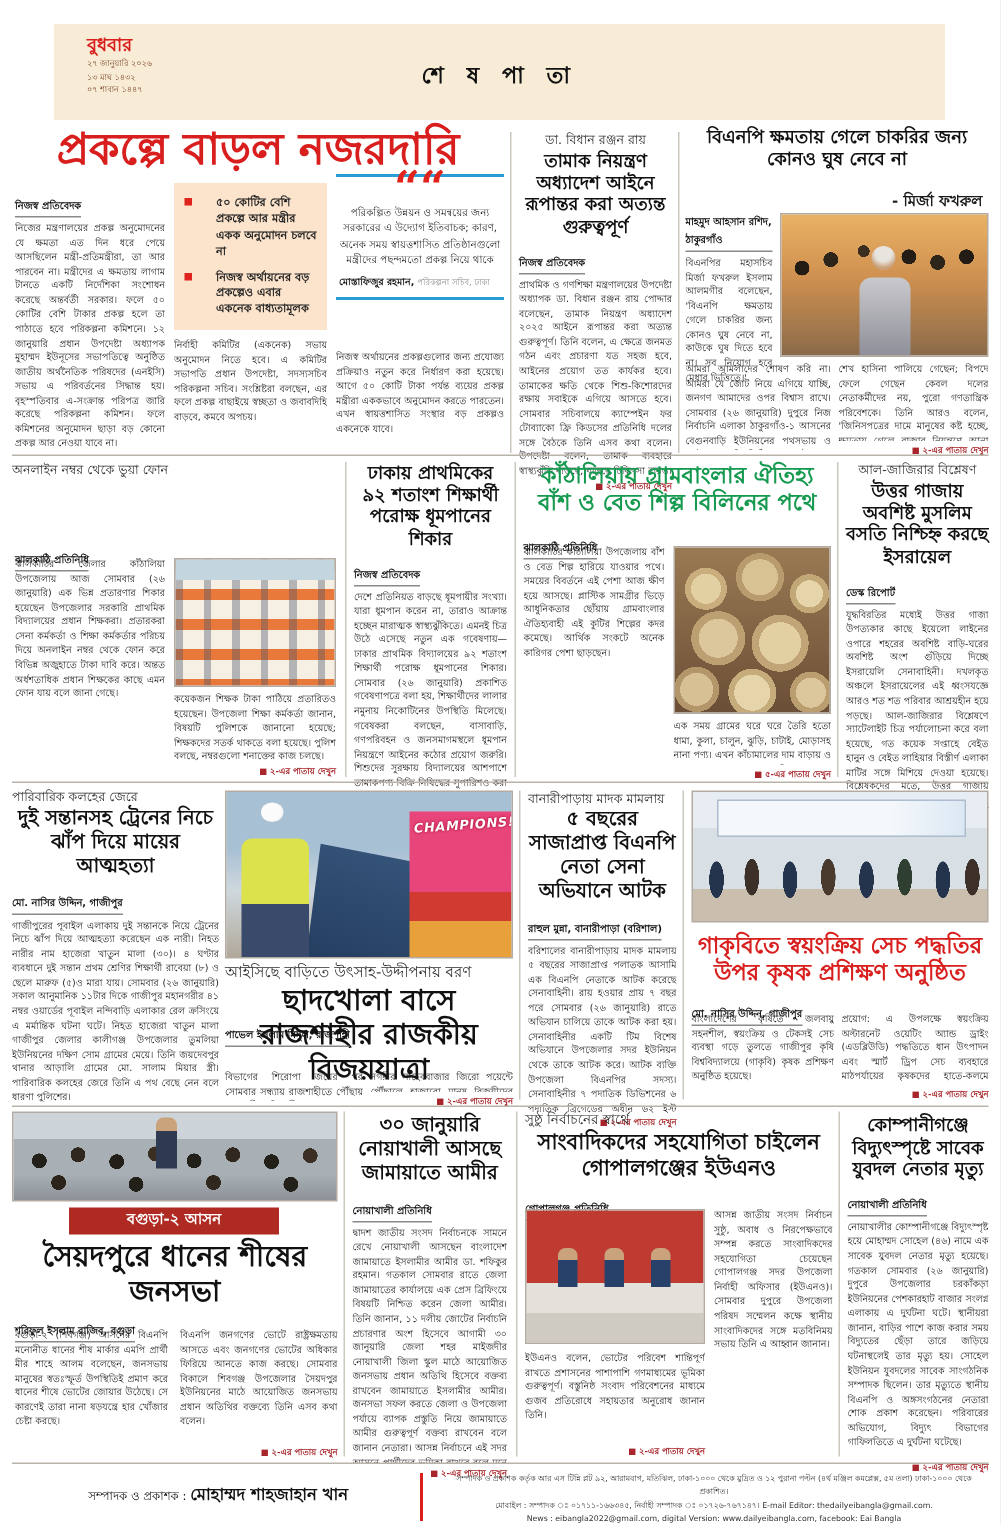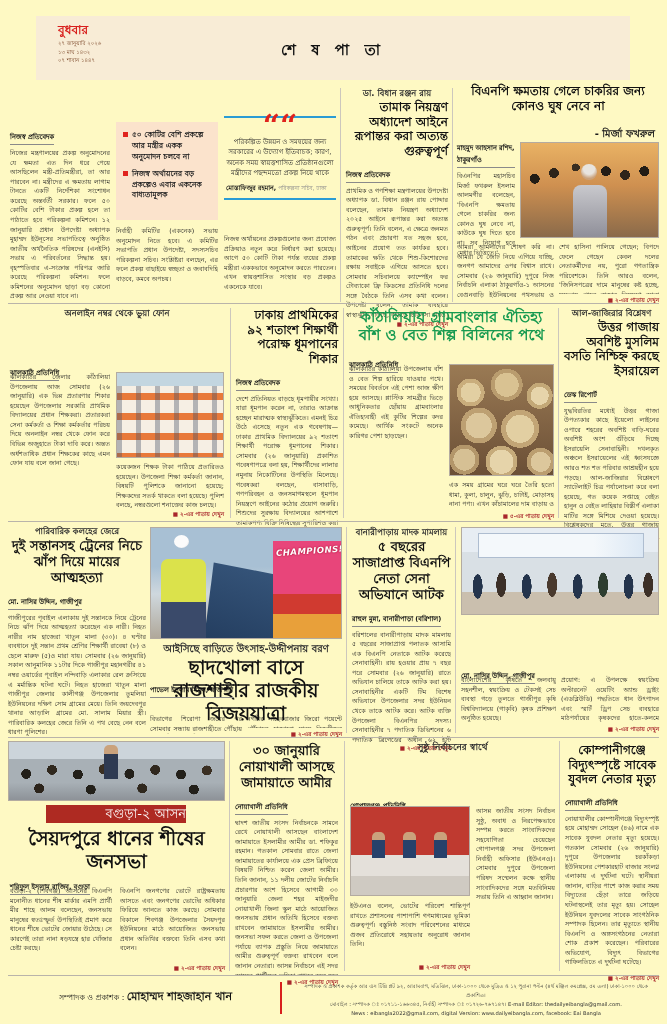--- a/index.html
+++ b/index.html
@@ -1,63 +1,63 @@
 <!DOCTYPE html>
 <html><head>
 <meta charset="utf-8">
 <style>
   html,body{margin:0;padding:0;background:#e8e8e8}
-  .page{position:relative;width:667px;height:1024px;background:#fef9c3;margin:0 auto;
+  .page{position:relative;width:667px;height:1024px;background:#ffffff;margin:0 auto;
         font-family:"DejaVu Sans","Liberation Sans",sans-serif;color:#1a1a1a;overflow:hidden}
   .abs{position:absolute}
   
   .mast{position:absolute;left:36px;top:16px;width:594px;height:64px;background:#f8ecd6}
   .day{font-size:12px;font-weight:700;color:#d81f1d;line-height:1.1}
   .dates{font-size:5.4px;color:#7a4526;line-height:1.6;margin-top:2px}
   .pagelabel{position:absolute;left:0;right:0;top:22px;text-align:center;font-size:15px;
              font-weight:700;letter-spacing:5px;color:#111}
   .brandwrap{position:absolute;right:12px;top:2px;width:190px;height:60px}
   .sun{position:absolute;right:34px;top:2px;width:40px;height:40px;border-radius:50%;
        background:radial-gradient(circle at 50% 45%,#f9b33c 0 45%,#ef7f1a 70%,rgba(239,127,26,.25) 85%,transparent 90%)}
   .branddaily{position:absolute;left:6px;top:4px;font-size:8px;font-style:italic;font-weight:700;color:#111}
   .brandname{position:absolute;left:0;right:0;top:13px;text-align:right;font-size:29px;font-weight:800;
              letter-spacing:-1px;color:#0d0d0d;text-shadow:0 0 1px #0d0d0d}
   .brandaccent{color:#d81f1d}
   
   .art-h{font-weight:700;color:#111;text-align:center;line-height:1.22}
-  .leftal{text-align:right}
+  .leftal{text-align:center}
   .h29{font-size:29px;line-height:1.05}
   .h19{font-size:19px}
   .h16{font-size:12px}
   .h15{font-size:15px}
   .h14{font-size:14px}
   .h13{font-size:13px}
   .h12{font-size:12px}
   .red{color:#d81f1d}
   .green{color:#169a50}
   .blue{color:#1565c0}
-  .kick{font-weight:700;font-size:8.4px;color:#2e2e2e;text-align:center;line-height:1.2}
+  .kick{font-weight:400;font-size:8.4px;color:#2e2e2e;line-height:1.2}
   .byl{font-weight:700;font-size:6.6px;color:#111;display:inline-block;border-bottom:1px solid #8a8a8a;padding-bottom:1px}
   .bod{font-size:6.3px;line-height:1.52;text-align:justify;color:#1d1d1d;overflow:hidden}
   .jump{display:block;text-align:right;color:#a8262b;font-size:5.6px;font-weight:700;margin-top:2px}
   .vl{position:absolute;width:1px;background:#ccc7bd}
   .hl{position:absolute;height:1px;background:#b9b4aa}
   
   .bbox{position:absolute;background:#fbe3cc;padding:8px 7px;box-sizing:border-box}
-  .bitem{display:flex;gap:4px;font-size:7.5px;font-weight:700;line-height:1.45;margin-bottom:6px;color:#222}
+  .bitem{display:flex;gap:16px;font-size:7.5px;font-weight:700;line-height:1.45;margin-bottom:6px;color:#222}
   .bsq{width:5px;height:5px;background:#e0231d;margin-top:2px;flex:none}
   .qline{height:2px;background:#2a9cd4}
   .qmark{color:#e0231d;font-size:30px;line-height:.55;text-align:center;font-weight:700;
          font-family:"DejaVu Serif","Liberation Serif",serif}
   .qtext{font-size:6.8px;line-height:1.55;text-align:center;color:#262626;margin-top:2px}
   .qattr{font-size:6.3px;text-align:left;margin:4px 0 4px 2px}
   .qname{font-weight:700;color:#111}
   .qrole{color:#8d8d8d;font-size:5.6px}
-  .banner{position:absolute;background:#ae2a22;color:#fff;font-weight:400;font-size:13px;
-          text-align:right;line-height:18px}
+  .banner{position:absolute;background:#ae2a22;color:#fff;font-weight:700;font-size:10px;
+          text-align:center;line-height:18px}
   
   .ph{position:absolute;border:1px solid #b3aba1;box-sizing:border-box;overflow:hidden}
   .ph-bnp{background:
     radial-gradient(circle 5px at 10% 38%,#221c15 97%,transparent),
     radial-gradient(circle 5px at 24% 32%,#2d241a 97%,transparent),
     radial-gradient(circle 5px at 62% 30%,#241d16 97%,transparent),
     radial-gradient(circle 5px at 76% 34%,#2d241a 97%,transparent),
     radial-gradient(circle 5px at 90% 30%,#221c15 97%,transparent),
     radial-gradient(circle 4px at 40% 26%,#3a2e20 97%,transparent),
     linear-gradient(180deg,#e9b264 0%,#cf9050 45%,#8a6a4a 100%)}
@@ -137,20 +137,21 @@
       <div class="day">বুধবার</div>
       <div class="dates">
         <div>২৭ জানুয়ারি ২০২৬</div>
         <div>১৩ মাঘ ১৪৩২</div>
         <div>০৭ শাবান ১৪৪৭</div>
       </div>
     </div>
     <div class="pagelabel">শে ষ পা তা</div>
   </div>
 
+  <div class="abs art-h h29 red" style="left:8px;top:84px;width:328px">প্রকল্পে বাড়ল নজরদারি</div>
   <div class="abs" style="left:10px;top:124px;width:100px">
     <span class="byl">নিজস্ব প্রতিবেদক</span>
     <div class="bod" style="height:168px;margin-top:3px">নিজের মন্ত্রণালয়ের প্রকল্প অনুমোদনের যে ক্ষমতা এত দিন ধরে পেয়ে আসছিলেন মন্ত্রী-প্রতিমন্ত্রীরা, তা আর পারবেন না। মন্ত্রীদের এ ক্ষমতায় লাগাম টানতে একটি নির্দেশিকা সংশোধন করেছে অন্তর্বর্তী সরকার। ফলে ৫০ কোটির বেশি টাকার প্রকল্প হলে তা পাঠাতে হবে পরিকল্পনা কমিশনে। ১২ জানুয়ারি প্রধান উপদেষ্টা অধ্যাপক মুহাম্মদ ইউনূসের সভাপতিত্বে অনুষ্ঠিত জাতীয় অর্থনৈতিক পরিষদের (এনইসি) সভায় এ পরিবর্তনের সিদ্ধান্ত হয়। বৃহস্পতিবার এ-সংক্রান্ত পরিপত্র জারি করেছে পরিকল্পনা কমিশন। ফলে কমিশনের অনুমোদন ছাড়া বড় কোনো প্রকল্প আর নেওয়া যাবে না।</div>
   </div>
   <div class="bbox" style="left:116px;top:122px;width:102px;height:98px">
     <div class="bitem">
         <span class="bsq"></span>
         <span>৫০ কোটির বেশি প্রকল্পে আর মন্ত্রীর একক অনুমোদন চলবে না</span>
       </div>
     <div class="bitem">
@@ -273,20 +274,21 @@
     <div style="margin-top:3px"><span class="byl">রাহুল মুন্না, বানারীপাড়া (বরিশাল)</span></div>
     <div class="bod" style="height:112px;margin-top:3px">বরিশালের বানারীপাড়ায় মাদক মামলায় ৫ বছরের সাজাপ্রাপ্ত পলাতক আসামি এক বিএনপি নেতাকে আটক করেছে সেনাবাহিনী। রায় হওয়ার প্রায় ৭ বছর পরে সোমবার (২৬ জানুয়ারি) রাতে অভিযান চালিয়ে তাকে আটক করা হয়। সেনাবাহিনীর একটি টিম বিশেষ অভিযানে উপজেলার সদর ইউনিয়ন থেকে তাকে আটক করে। আটক ব্যক্তি উপজেলা বিএনপির সদস্য। সেনাবাহিনীর ৭ পদাতিক ডিভিশনের ৬ পদাতিক ব্রিগেডের অধীন ৬২ ইস্ট বেঙ্গলের দায়িত্বপূর্ণ এলাকায় বানারীপাড়া থানা পুলিশের সহায়তায় এ অভিযান চালানো হয়। পরে তাকে থানায় হস্তান্তর করা হয়।</div>
     <span class="jump">■ ২-এর পাতায় দেখুন</span>
   </div>
 
   <div class="vl" style="left:455px;top:527px;height:206px"></div>
 
   <div class="ph ph-farmer" style="left:461px;top:527px;width:198px;height:88px">
     <div class="banner-strip"></div>
   </div>
+  <div class="abs art-h h15 red" style="left:461px;top:621px;width:198px">গাকৃবিতে স্বয়ংক্রিয় সেচ পদ্ধতির উপর কৃষক প্রশিক্ষণ অনুষ্ঠিত</div>
   <div class="abs" style="left:461px;top:663px"><span class="byl">মো. নাসির উদ্দিন, গাজীপুর</span></div>
   <div class="abs bod" style="left:461px;top:675px;width:95px;height:56px">বাংলাদেশের কৃষিতে জলবায়ু সহনশীল, স্বয়ংক্রিয় ও টেকসই সেচ ব্যবস্থা গড়ে তুলতে গাজীপুর কৃষি বিশ্ববিদ্যালয়ে (গাকৃবি) কৃষক প্রশিক্ষণ অনুষ্ঠিত হয়েছে।</div>
   <div class="abs" style="left:561px;top:675px;width:98px">
     <div class="bod" style="height:48px">প্রয়োগ: এ উপলক্ষে স্বয়ংক্রিয় অল্টারনেট ওয়েটিং অ্যান্ড ড্রাইং (এডব্লিউডি) পদ্ধতিতে ধান উৎপাদন এবং স্মার্ট ড্রিপ সেচ ব্যবহারে মাঠপর্যায়ের কৃষকদের হাতে-কলমে প্রশিক্ষণ দেওয়া হয়।</div>
     <span class="jump">■ ২-এর পাতায় দেখুন</span>
   </div>
 
   <div class="hl" style="left:8px;top:737px;width:651px"></div>
 
   <div class="ph ph-crowd" style="left:8px;top:741px;width:217px;height:60px">
@@ -306,20 +308,21 @@
   <div class="abs" style="left:235px;top:743px;width:103px">
     <div class="art-h h13">৩০ জানুয়ারি নোয়াখালী আসছে জামায়াতে আমীর</div>
     <div style="margin-top:3px"><span class="byl">নোয়াখালী প্রতিনিধি</span></div>
     <div class="bod" style="height:158px;margin-top:3px">দ্বাদশ জাতীয় সংসদ নির্বাচনকে সামনে রেখে নোয়াখালী আসছেন বাংলাদেশ জামায়াতে ইসলামীর আমীর ডা. শফিকুর রহমান। গতকাল সোমবার রাতে জেলা জামায়াতের কার্যালয়ে এক প্রেস ব্রিফিংয়ে বিষয়টি নিশ্চিত করেন জেলা আমীর। তিনি জানান, ১১ দলীয় জোটের নির্বাচনি প্রচারণার অংশ হিসেবে আগামী ৩০ জানুয়ারি জেলা শহর মাইজদীর নোয়াখালী জিলা স্কুল মাঠে আয়োজিত জনসভায় প্রধান অতিথি হিসেবে বক্তব্য রাখবেন জামায়াতে ইসলামীর আমীর। জনসভা সফল করতে জেলা ও উপজেলা পর্যায়ে ব্যাপক প্রস্তুতি নিয়ে জামায়াতে আমীর গুরুত্বপূর্ণ বক্তব্য রাখবেন বলে জানান নেতারা। আসন্ন নির্বাচনে এই সদর আসনে প্রার্থীদের ভূমিকা রাখবে বলে মনে করছে দলীয় নেতাকর্মীরা।</div>
     <span class="jump">■ ২-এর পাতায় দেখুন</span>
   </div>
 
   <div class="vl" style="left:344px;top:741px;height:230px"></div>
 
   <div class="abs kick red" style="left:350px;top:742px;width:205px;font-size:9px">সুষ্ঠু নির্বাচনের স্বার্থে</div>
+  <div class="abs art-h h14" style="left:350px;top:754px;width:205px">সাংবাদিকদের সহযোগিতা চাইলেন গোপালগঞ্জের ইউএনও</div>
   <div class="abs" style="left:350px;top:793px"><span class="byl">গোপালগঞ্জ প্রতিনিধি</span></div>
   <div class="ph ph-uno" style="left:350px;top:806px;width:120px;height:90px">
     <div class="uno-fig" style="left:18%"></div>
     <div class="uno-fig" style="left:44%"></div>
     <div class="uno-fig" style="left:70%"></div>
   </div>
   <div class="abs bod" style="left:476px;top:806px;width:79px;height:160px">আসন্ন জাতীয় সংসদ নির্বাচন সুষ্ঠু, অবাধ ও নিরপেক্ষভাবে সম্পন্ন করতে সাংবাদিকদের সহযোগিতা চেয়েছেন গোপালগঞ্জ সদর উপজেলা নির্বাহী অফিসার (ইউএনও)। সোমবার দুপুরে উপজেলা পরিষদ সম্মেলন কক্ষে স্থানীয় সাংবাদিকদের সঙ্গে মতবিনিময় সভায় তিনি এ আহ্বান জানান।</div>
   <div class="abs" style="left:350px;top:901px;width:120px">
     <div class="bod" style="height:60px">ইউএনও বলেন, ভোটের পরিবেশ শান্তিপূর্ণ রাখতে প্রশাসনের পাশাপাশি গণমাধ্যমের ভূমিকা গুরুত্বপূর্ণ। বস্তুনিষ্ঠ সংবাদ পরিবেশনের মাধ্যমে গুজব প্রতিরোধে সহায়তার অনুরোধ জানান তিনি।</div>
     <span class="jump">■ ২-এর পাতায় দেখুন</span>

